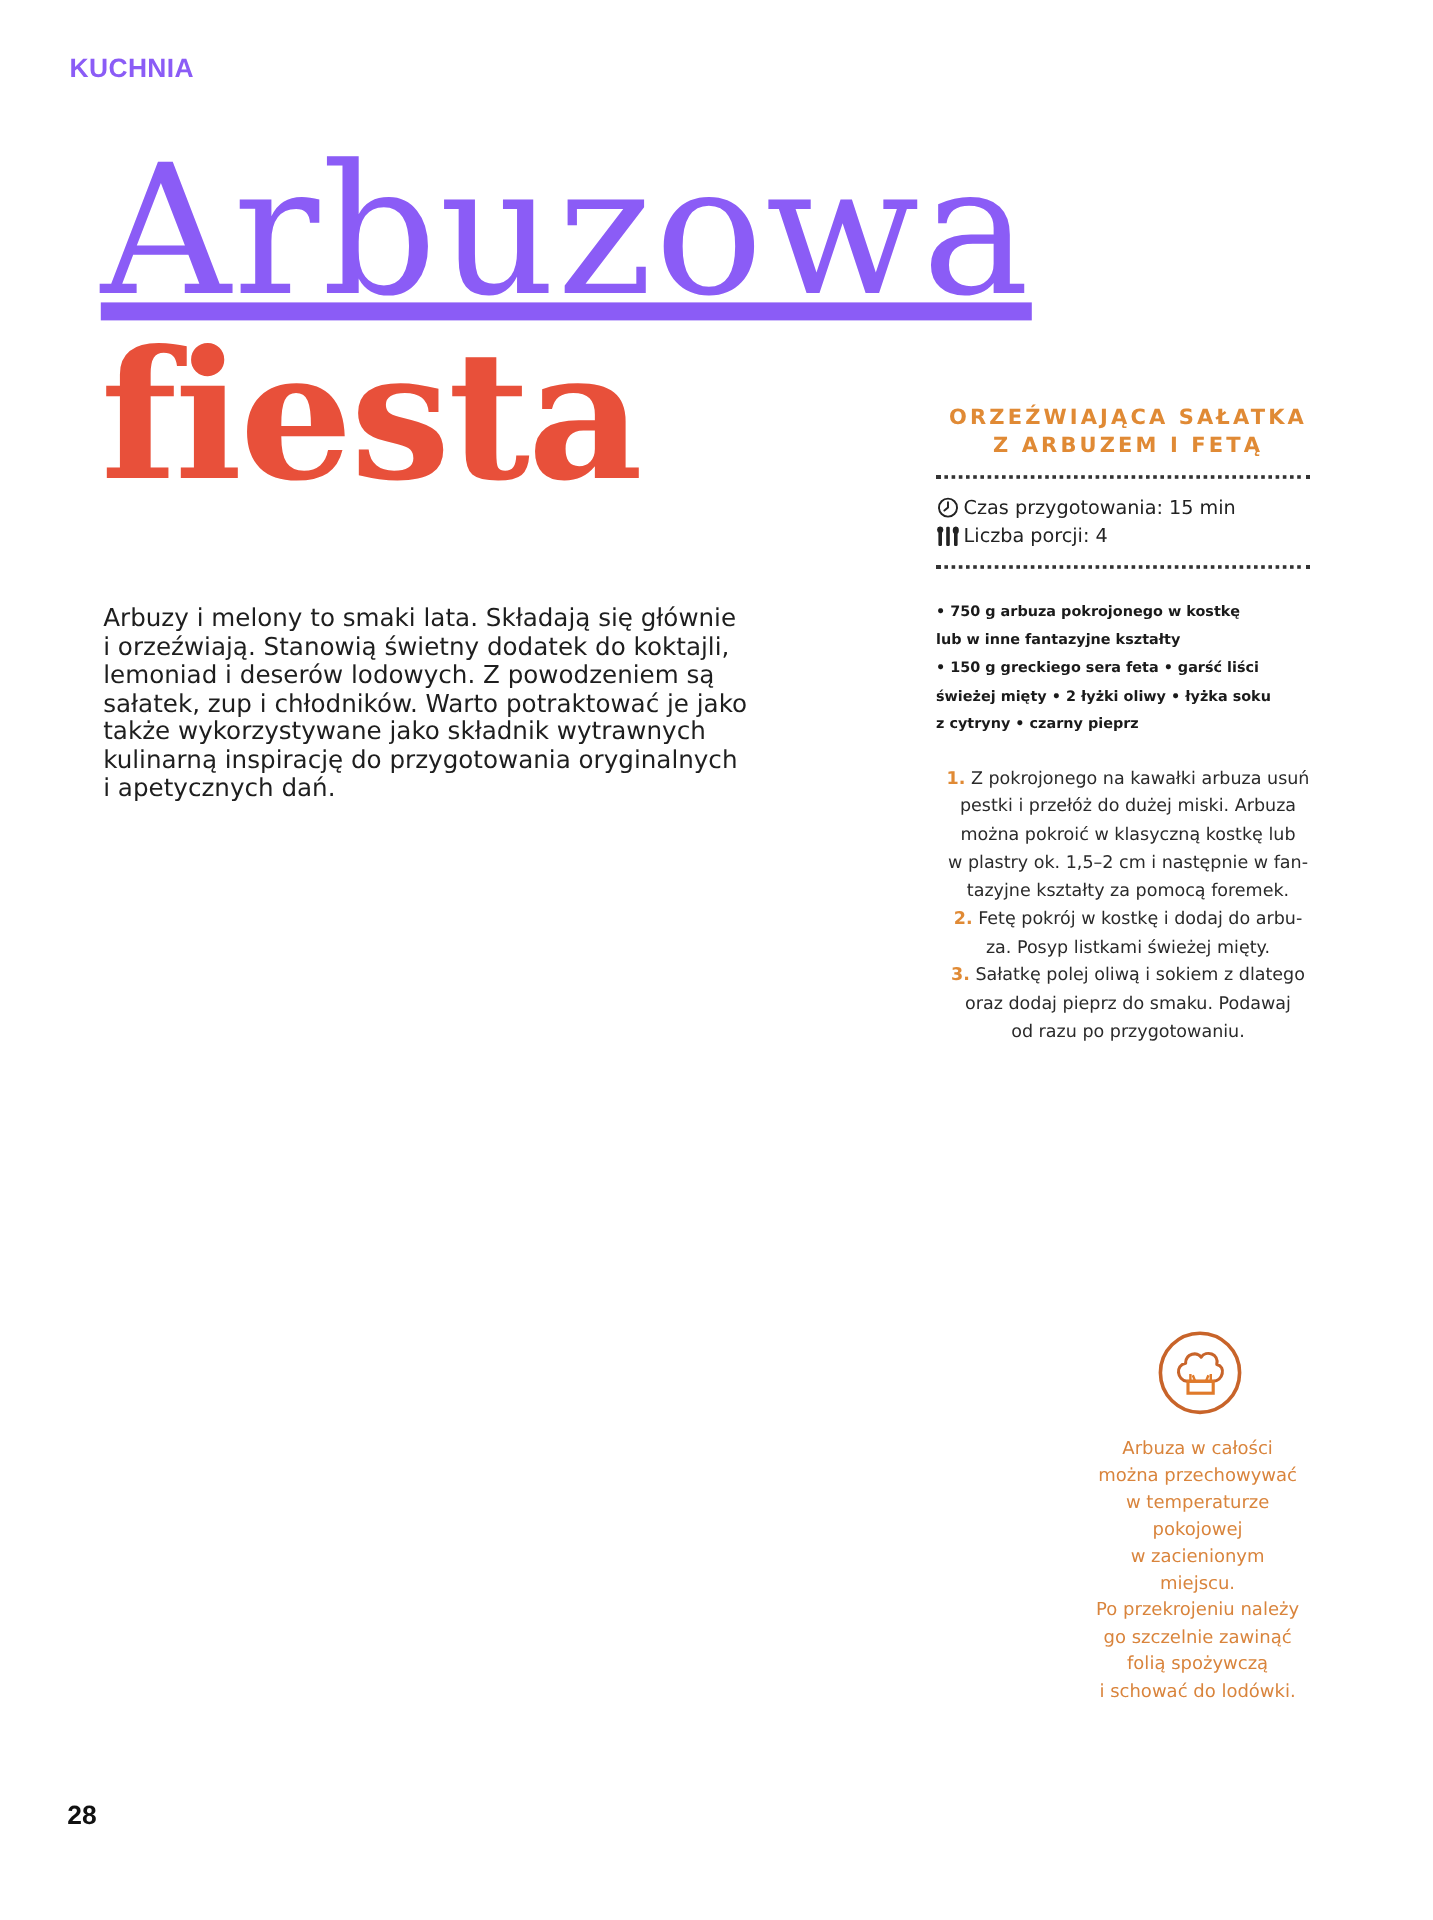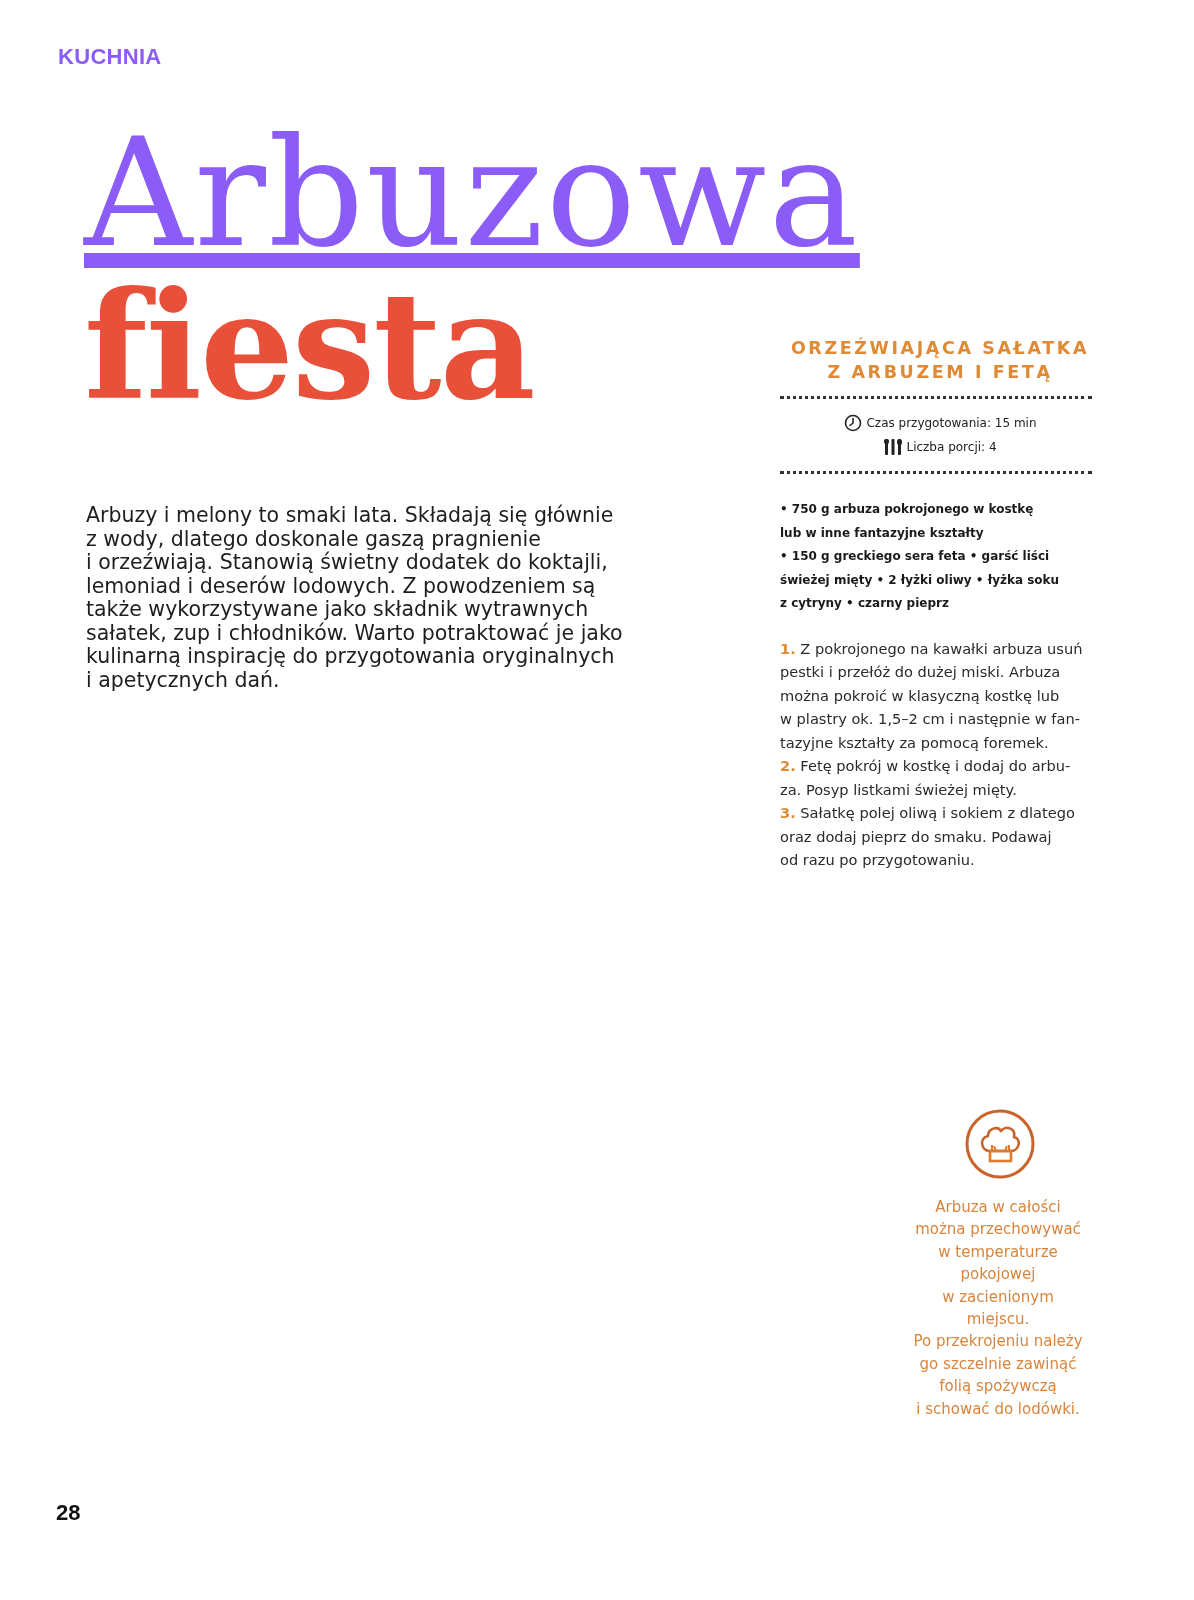--- a/index.html
+++ b/index.html
@@ -11,49 +11,48 @@
          font-size: 150px; font-weight: 400; color: #8b5cf6; letter-spacing: 2px; line-height: 1; text-decoration: underline; }
   .title-line2 { position: absolute; left: 84px; top: 272px; font-family: "DejaVu Serif", serif;
          font-size: 148px; font-weight: 700; color: #e8503a; letter-spacing: -2px; line-height: 1; }
   .intro { position: absolute; left: 86px; top: 504px; width: 600px; font-family: "DejaVu Sans", sans-serif;
          font-size: 20.5px; line-height: 23.5px; color: #1e1e1e; }
   .intro div { white-space: nowrap; }
   .recipe { position: absolute; left: 780px; top: 336px; width: 320px; }
   .recipe-title { font-family: "DejaVu Sans", sans-serif; font-weight: 700; font-size: 17.5px;
          letter-spacing: 2.6px; color: #e08a35; line-height: 24px; text-align: center; }
   .dots { height: 0; border-top: 3px dotted #333; margin: 12px 0 12px 0; width: 312px; }
-  .meta { font-size: 12px; line-height: 24px; color: #222; display: flex; align-items: center; justify-content: center; }
+  .meta { font-size: 16px; line-height: 24px; color: #222; display: flex; align-items: center; }
   .meta .ico { width: 20px; display: inline-flex; justify-content: center; margin-right: 3px; }
   .ingredients { margin-top: 24px; font-weight: 700; font-size: 12px; line-height: 23.5px; color: #1a1a1a; }
   .ingredients div { white-space: nowrap; }
   .steps { margin-top: 21px; font-size: 14.6px; line-height: 23.5px; color: #2a2a2a; }
-  .steps div { white-space: nowrap; }
+  .steps div { white-space: nowrap; text-align: center; }
   .steps .num { color: #e08a35; font-weight: 700; }
   .tip-icon { position: absolute; left: 964px; top: 1108px; width: 72px; height: 72px; }
   .tip { position: absolute; left: 898px; top: 1196px; width: 200px; text-align: center;
          font-size: 15px; line-height: 22.4px; color: #d9843c; }
   .tip div { white-space: nowrap; }
   .page-num { position: absolute; left: 56px; top: 1500px; font-family: "Liberation Sans", sans-serif;
          font-weight: 700; font-size: 22px; color: #111; }
 </style>
 </head>
 <body>
 
 <div class="section-label">KUCHNIA</div>
 
 <div class="title-line1">Arbuzowa</div>
 <div class="title-line2">fiesta</div>
 
 <div class="intro">
   <div>Arbuzy i melony to smaki lata. Składają się głównie</div>
-  <div>z wody, dlatego doskonale gaszą pragnienie</div>
   <div>i orzeźwiają. Stanowią świetny dodatek do koktajli,</div>
   <div>lemoniad i deserów lodowych. Z powodzeniem są</div>
+  <div>sałatek, zup i chłodników. Warto potraktować je jako</div>
   <div>także wykorzystywane jako składnik wytrawnych</div>
-  <div>sałatek, zup i chłodników. Warto potraktować je jako</div>
   <div>kulinarną inspirację do przygotowania oryginalnych</div>
   <div>i apetycznych dań.</div>
 </div>
 
 <div class="recipe">
   <div class="recipe-title">
     <div>ORZEŹWIAJĄCA SAŁATKA</div>
     <div>Z ARBUZEM I FETĄ</div>
   </div>
   <div class="dots"></div>

